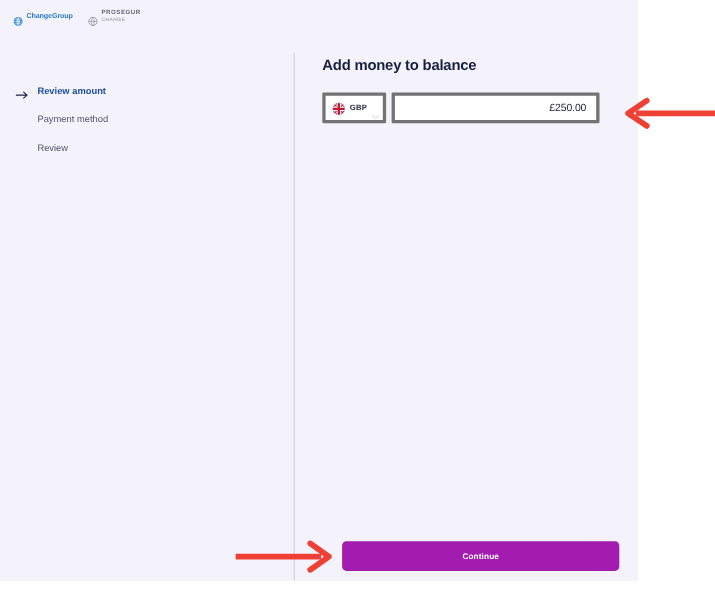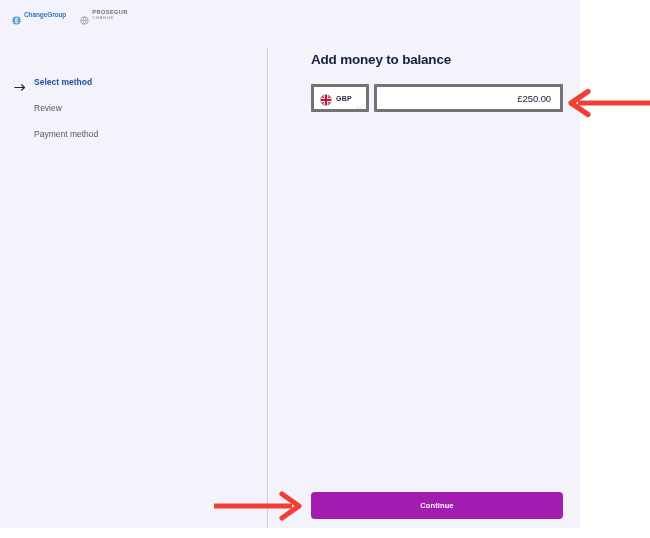--- a/index.html
+++ b/index.html
@@ -51,21 +51,21 @@
   .step.idle .step-label { color: #54546a; font-weight: normal; }
 
   
   #divider {
     position: absolute; left: 267px; top: 48px;
     width: 1px; height: 480px;
     background: #cfcddd;
   }
 
   
-  #panel { position: absolute; left: 311px; top: 52px; width: 252px; }
+  #panel { position: absolute; left: 293px; top: 52px; width: 252px; }
   #heading {
     font-size: 13.5px; font-weight: bold; color: #17213f;
     letter-spacing: -0.2px; margin-bottom: 17px;
   }
 
   #amount-row { display: flex; align-items: stretch; gap: 5px; }
 
   .field {
     background: #ffffff;
     border: 3px solid #737373;
@@ -150,29 +150,29 @@
     </div>
 
     <div id="steps">
 
       <div class="step active">
         <span class="step-arrow">
           <svg viewBox="0 0 16 10" width="13" height="9">
             <path d="M1 5 H12.5 M9.2 1.6 L13 5 L9.2 8.4" stroke="#1b2340" stroke-width="1.3" fill="none" stroke-linecap="round" stroke-linejoin="round"></path>
           </svg>
         </span>
-        <span class="step-label">Select method</span>
+        <span class="step-label">Review amount</span>
+      </div>
+
+      <div class="step idle">
+        <span class="step-label">Payment method</span>
       </div>
 
       <div class="step idle">
         <span class="step-label">Review</span>
-      </div>
-
-      <div class="step idle">
-        <span class="step-label">Payment method</span>
       </div>
 
     </div>
 
     <div id="divider"></div>
 
     <div id="panel">
 
       <div id="heading">Add money to balance</div>
 

